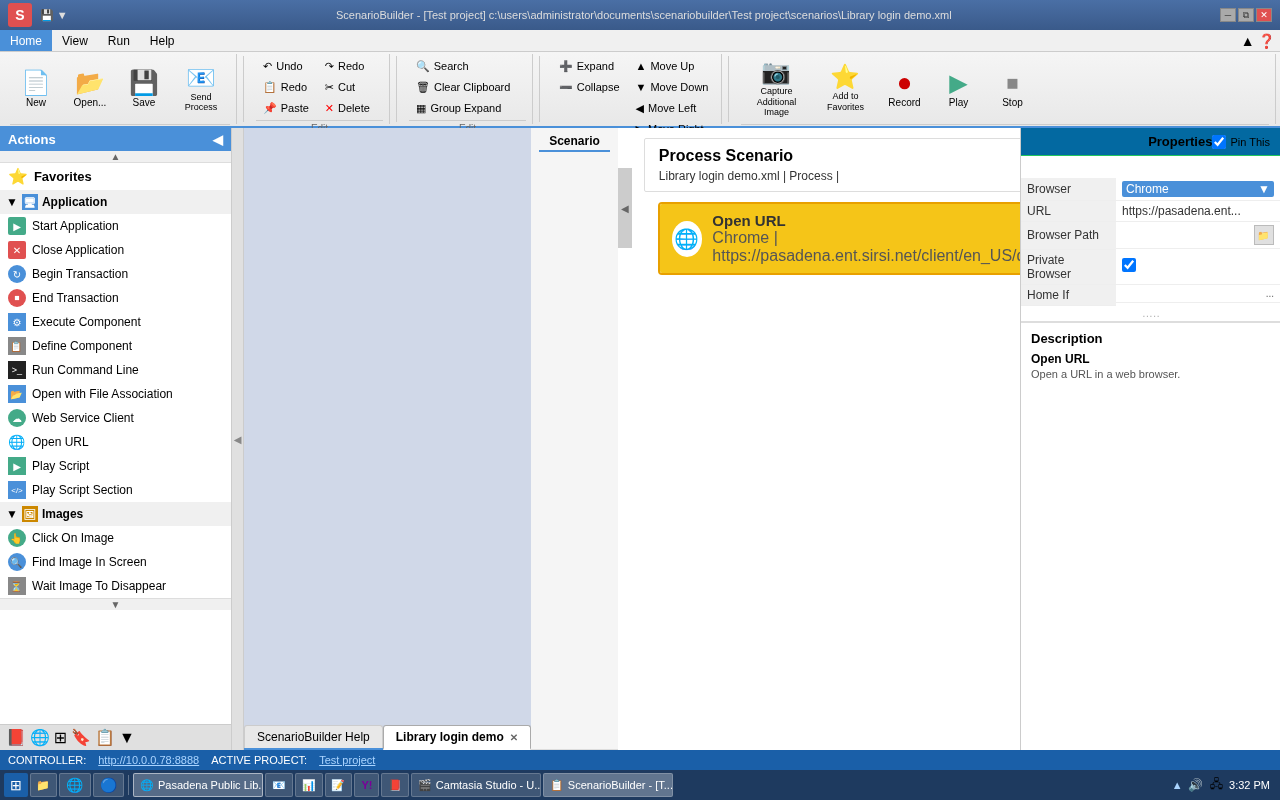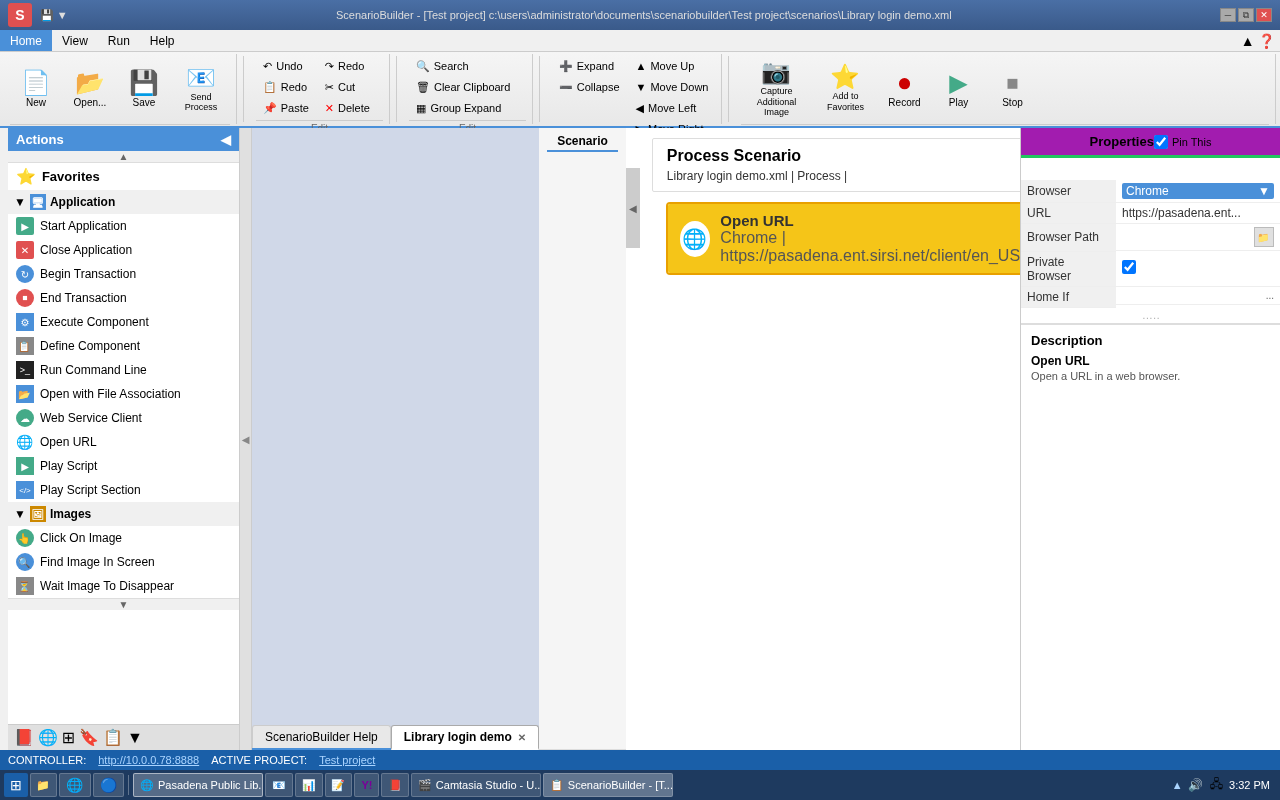--- a/index.html
+++ b/index.html
@@ -188,24 +188,24 @@
       width: 260px;
       background: white;
       border-left: 1px solid #ccc;
       display: flex;
       flex-direction: column;
     }
     .prop-header {
       padding: 6px 10px;
       font-size: 13px;
       font-weight: bold;
-      border-bottom: 3px solid #22c55e;
-      background: #a21caf;
-      display: flex;
-      justify-content: center;
+      border-bottom: 1px solid #22c55e;
+      background: #0369a1;
+      display: flex;
+      justify-content: flex-end;
       align-items: center;
     }
     .pin-this { display: flex; align-items: center; gap: 4px; font-size: 11px; font-weight: normal; }
     .prop-table { width: 100%; border-collapse: collapse; font-size: 12px; margin-top: 22px; }
     .prop-table td { padding: 3px 6px; border-bottom: 1px solid #eee; vertical-align: middle; }
     .prop-table td:first-child { background: #f0f0f0; width: 95px; color: #333; font-weight: 500; }
     .prop-value-selected { background: #4a90d9; color: white; padding: 1px 4px; border-radius: 2px; display: flex; align-items: center; justify-content: space-between; }
     .prop-value-text { color: #333; }
     .prop-browse-btn { width: 20px; height: 20px; background: #e0e0e0; border: 1px solid #bbb; cursor: pointer; display: flex; align-items: center; justify-content: center; font-size: 10px; }
     .prop-ellipsis { color: #666; font-size: 10px; cursor: pointer; }
@@ -261,21 +261,20 @@
     .taskbar-clock { margin-left: auto; color: white; font-size: 11px; }
 
     
     ::-webkit-scrollbar { width: 12px; }
     ::-webkit-scrollbar-track { background: #f0f0f0; }
     ::-webkit-scrollbar-thumb { background: #bbb; border: 2px solid #f0f0f0; }
     .main-content-row {
       display: flex;
       flex: 1;
       overflow: hidden;
-      padding-left: 8px;
     }
 
     .action-icon-edit { background: #f5c518; border: 1px solid #daa520; }
     .action-icon-config { background: #4a90d9; border: 1px solid #3a80c9; color: white; }
     .action-icon-delete { background: #e05050; border: 1px solid #c04040; color: white; }
 
     .ribbon-sep { width: 1px; background: #ccc; margin: 2px 4px; align-self: stretch; }
 
     .app-logo { width: 24px; height: 24px; background: #e05050; border-radius: 3px; display: flex; align-items: center; justify-content: center; color: white; font-weight: bold; font-size: 14px; }
   </style>

